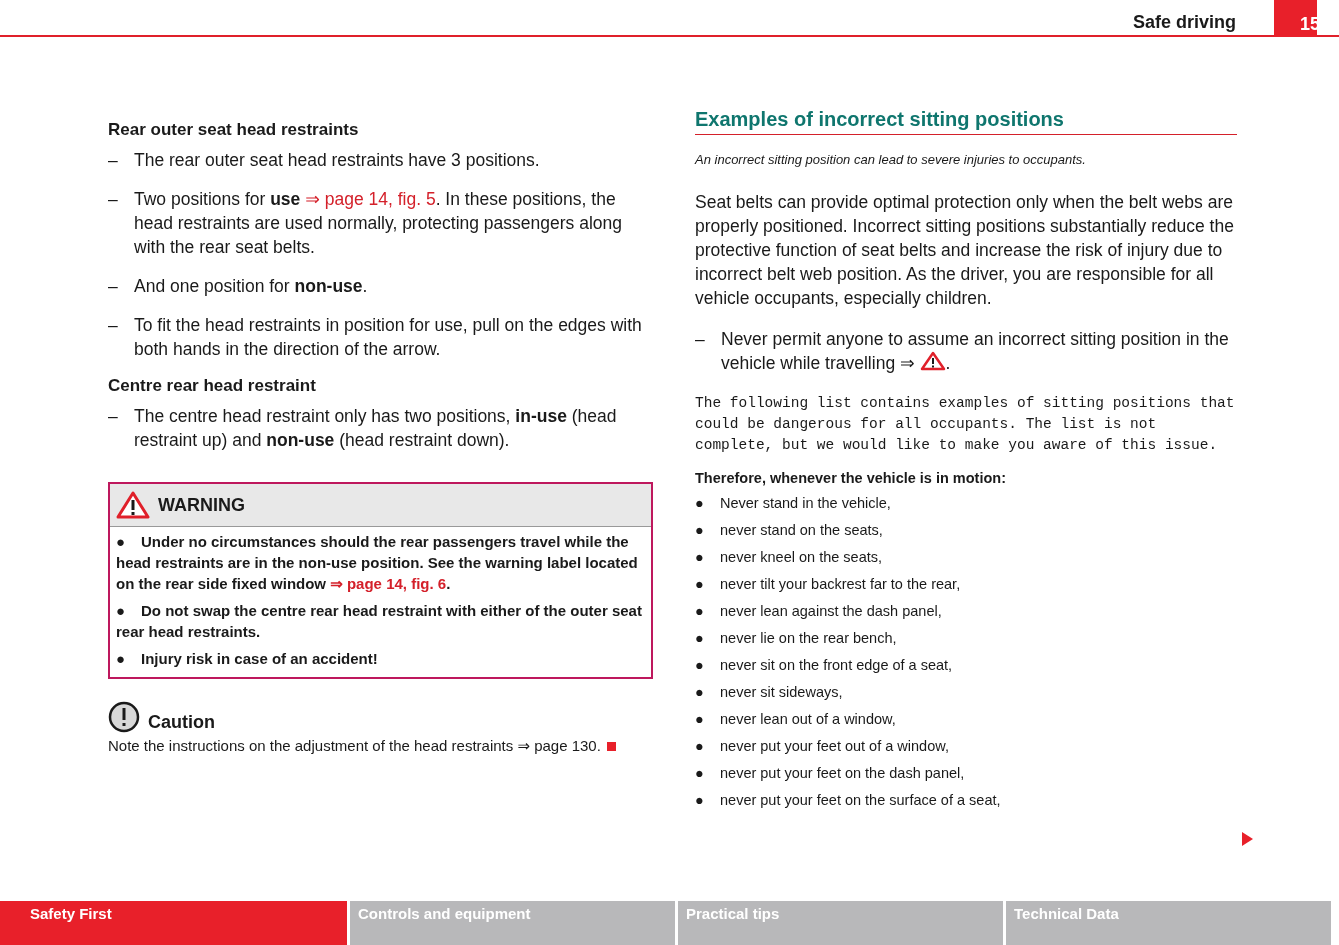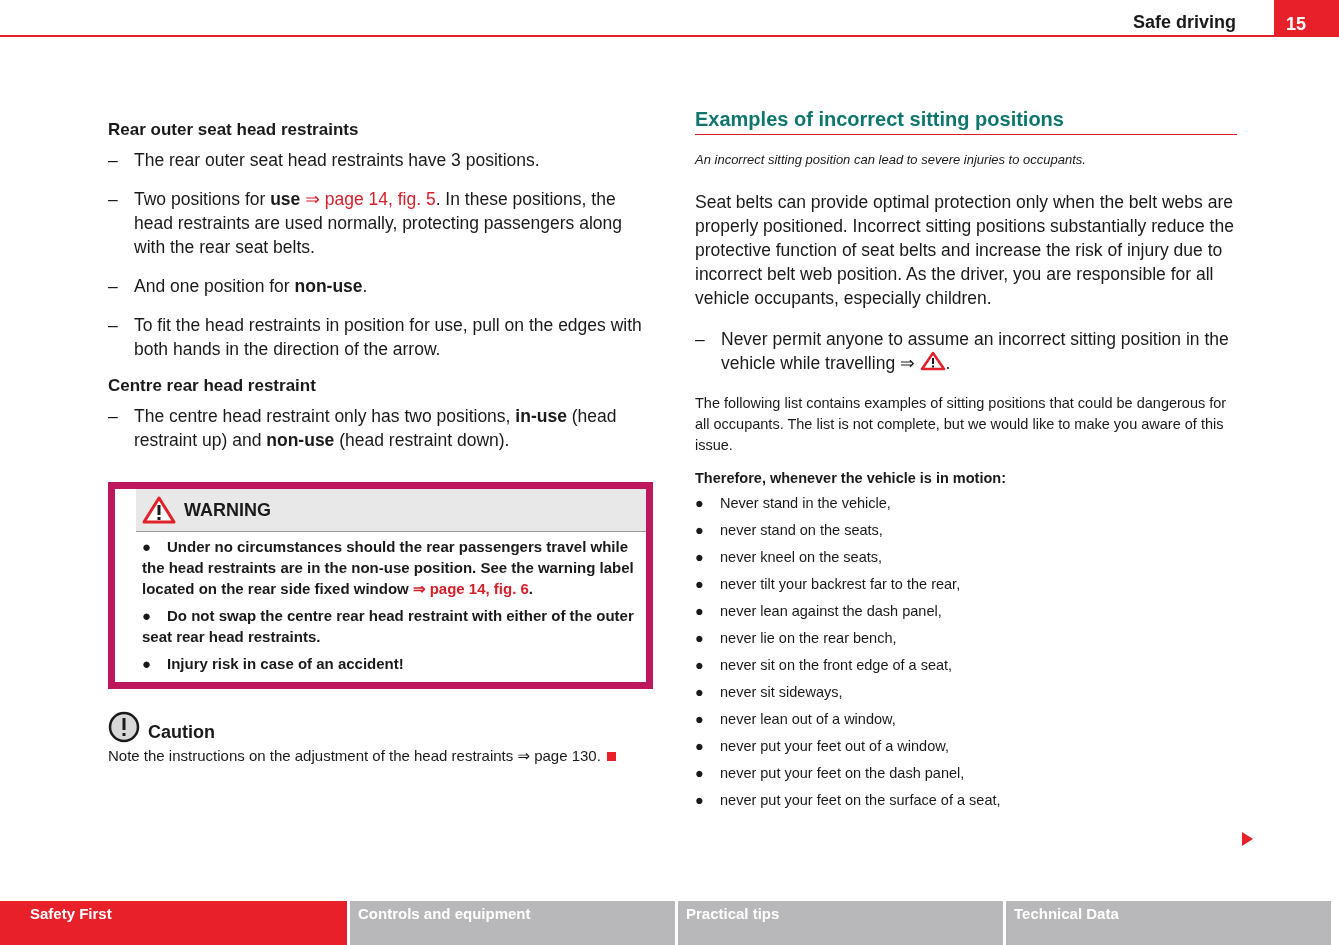--- a/index.html
+++ b/index.html
@@ -1,43 +1,43 @@
 <!DOCTYPE html>
 <html><head>
 <meta charset="utf-8">
 <style>
   html, body { margin:0; padding:0; }
   body { width:1339px; height:945px; position:relative; background:#ffffff; overflow:hidden;
          font-family:"Liberation Sans", sans-serif; color:#1a1a1a; }
   .hdr-line { position:absolute; left:0; top:35px; width:1339px; height:2px; background:#e0202a; }
   .hdr-title { position:absolute; right:103px; top:12px; font-size:18px; font-weight:bold; color:#1a1a1a; }
-  .hdr-page { position:absolute; left:1274px; top:0; width:65px; height:37px; background:#e8202a;
-              color:#fff; font-weight:bold; font-size:18px; line-height:48px; padding-left:12px; box-sizing:border-box; }
+  .hdr-page { position:absolute; left:1274px; top:0; width:43px; height:37px; background:#e8202a;
+              color:#fff; font-weight:bold; font-size:18px; line-height:48px; padding-left:26px; box-sizing:border-box; }
   .col { position:absolute; }
   .left { left:108px; top:120px; width:545px; }
   .right { left:695px; top:108px; width:542px; }
   .h-bold { font-weight:bold; font-size:17px; margin:0 0 8px 0; }
   .dash-item { position:relative; padding-left:26px; font-size:17.5px; line-height:24px; margin-bottom:15px; }
   .dash-item::before { content:"–"; position:absolute; left:0; top:0; }
   .red { color:#d4202a; }
-  .warn-box { border:7px solid #be185d; margin-top:30px;padding-left:21px; }
+  .warn-box { border:2px solid #be185d; margin-top:30px; }
   .warn-head { background:#e8e8e8; border-bottom:1px solid #999; height:42px; display:flex; align-items:center; padding-left:6px; }
   .warn-head .label { font-weight:bold; font-size:18px; margin-left:8px; }
   .warn-body { padding:4px 6px 2px 6px; font-weight:bold; font-size:15px; line-height:21px; }
   .warn-body p { margin:0 0 6px 0; }
   .bullet { display:inline-block; width:25px; }
   .caution { margin-top:22px; }
   .caution-head { display:flex; align-items:flex-end; }
   .caution-head .label { font-weight:bold; font-size:18px; margin-left:8px; }
   .caution-text { font-size:15px; margin-top:4px; }
   .sq { display:inline-block; width:9px; height:9px; background:#e8202a; margin-left:6px; }
   .r-title { color:#0f766e; font-weight:bold; font-size:20px; border-bottom:1.5px solid #d4202a; padding-bottom:3px; }
   .r-italic { font-style:italic; font-size:13px; line-height:26px; margin-top:12px; }
   .r-para { font-size:17.5px; line-height:24px; margin-top:17px; }
-  .r-small { font-size:14.5px; line-height:21px; margin-top:18px; }
+  .r-small { font-size:14.5px; line-height:21px; margin-top:18px;font-family:Liberation Mono, monospace; }
   .r-bold-small { font-weight:bold; font-size:14.5px; margin-top:14px; }
   .bul-list { list-style:none; padding:0; margin:6px 0 0 0; font-size:14.5px; }
   .bul-list li { height:27px; line-height:22px; }
   .bul-list li span.b { display:inline-block; width:25px; }
   .next-arrow { position:absolute; left:1242px; top:832px; width:0; height:0;
                 border-top:7px solid transparent; border-bottom:7px solid transparent; border-left:11px solid #e8202a; cursor:pointer; }
   .footer { position:absolute; left:0; top:901px; width:1339px; height:44px; display:flex; }
   .tab { flex:1; height:56px; color:#fff; font-weight:bold; font-size:15px; padding-left:30px; padding-top:4px; box-sizing:border-box; margin-right:3px; background:#b8b8ba; }
   .tab:last-child { margin-right:8px; }
   .tab.active { background:#e8202a; }

